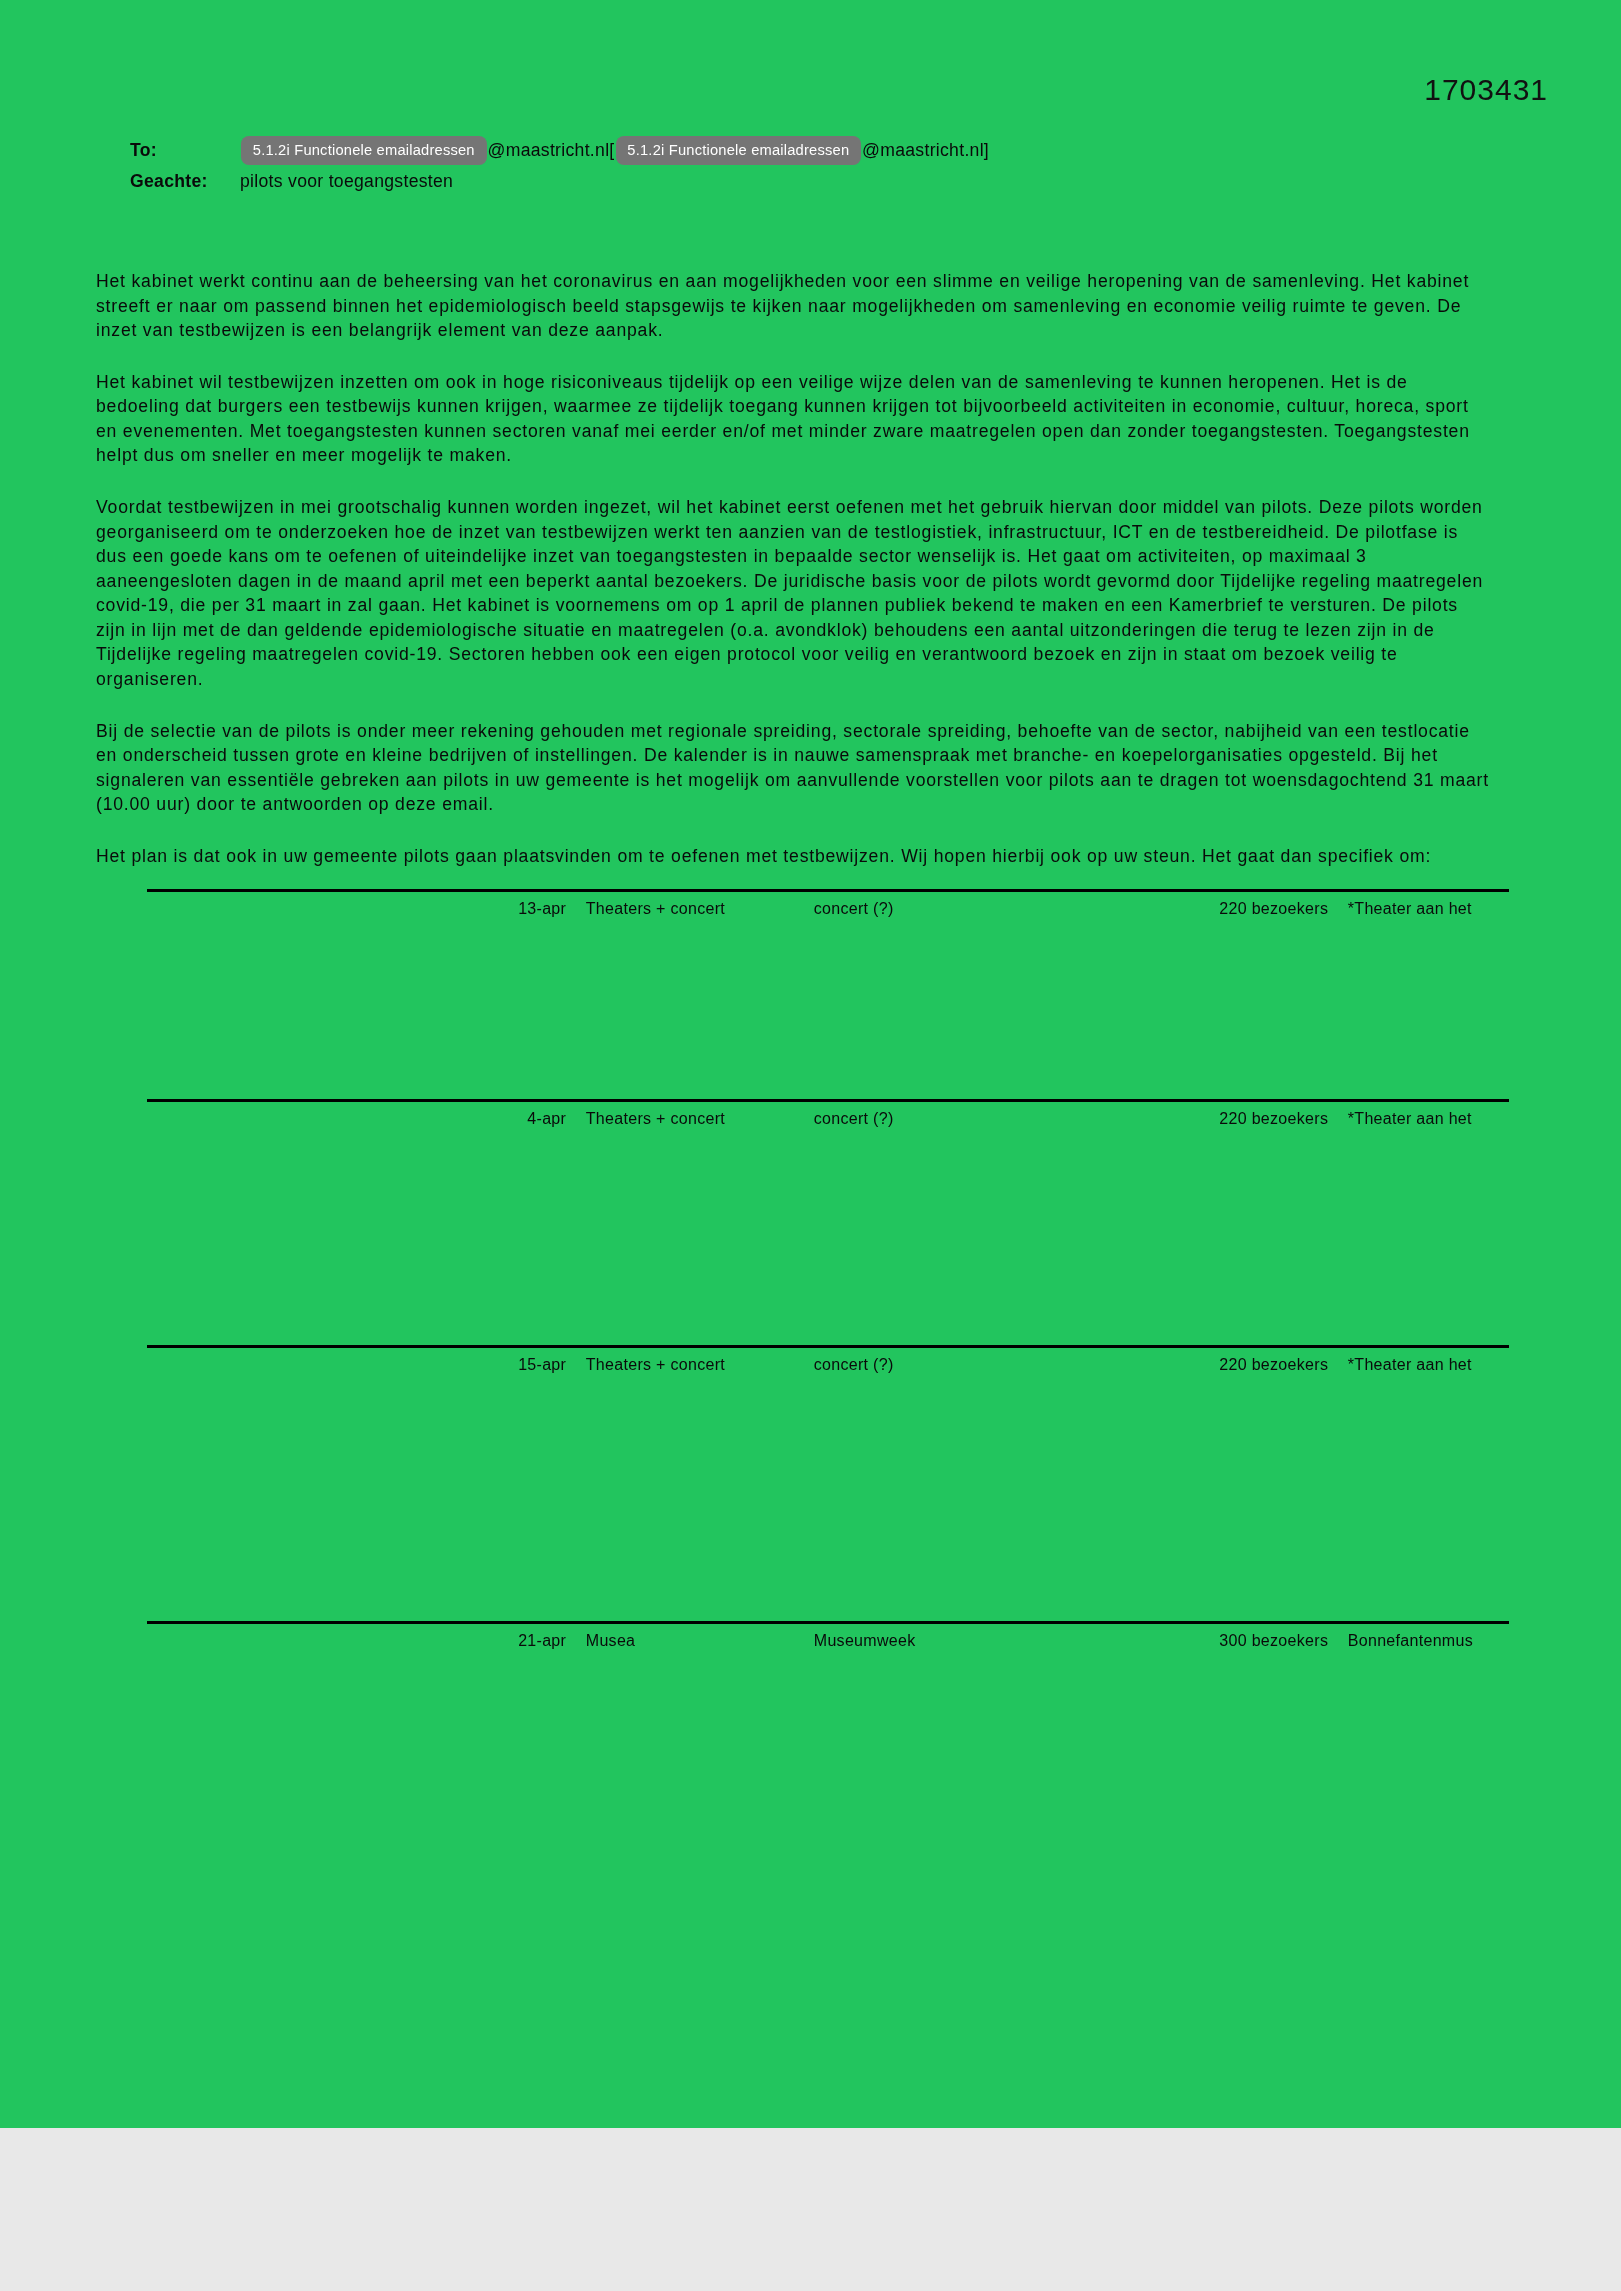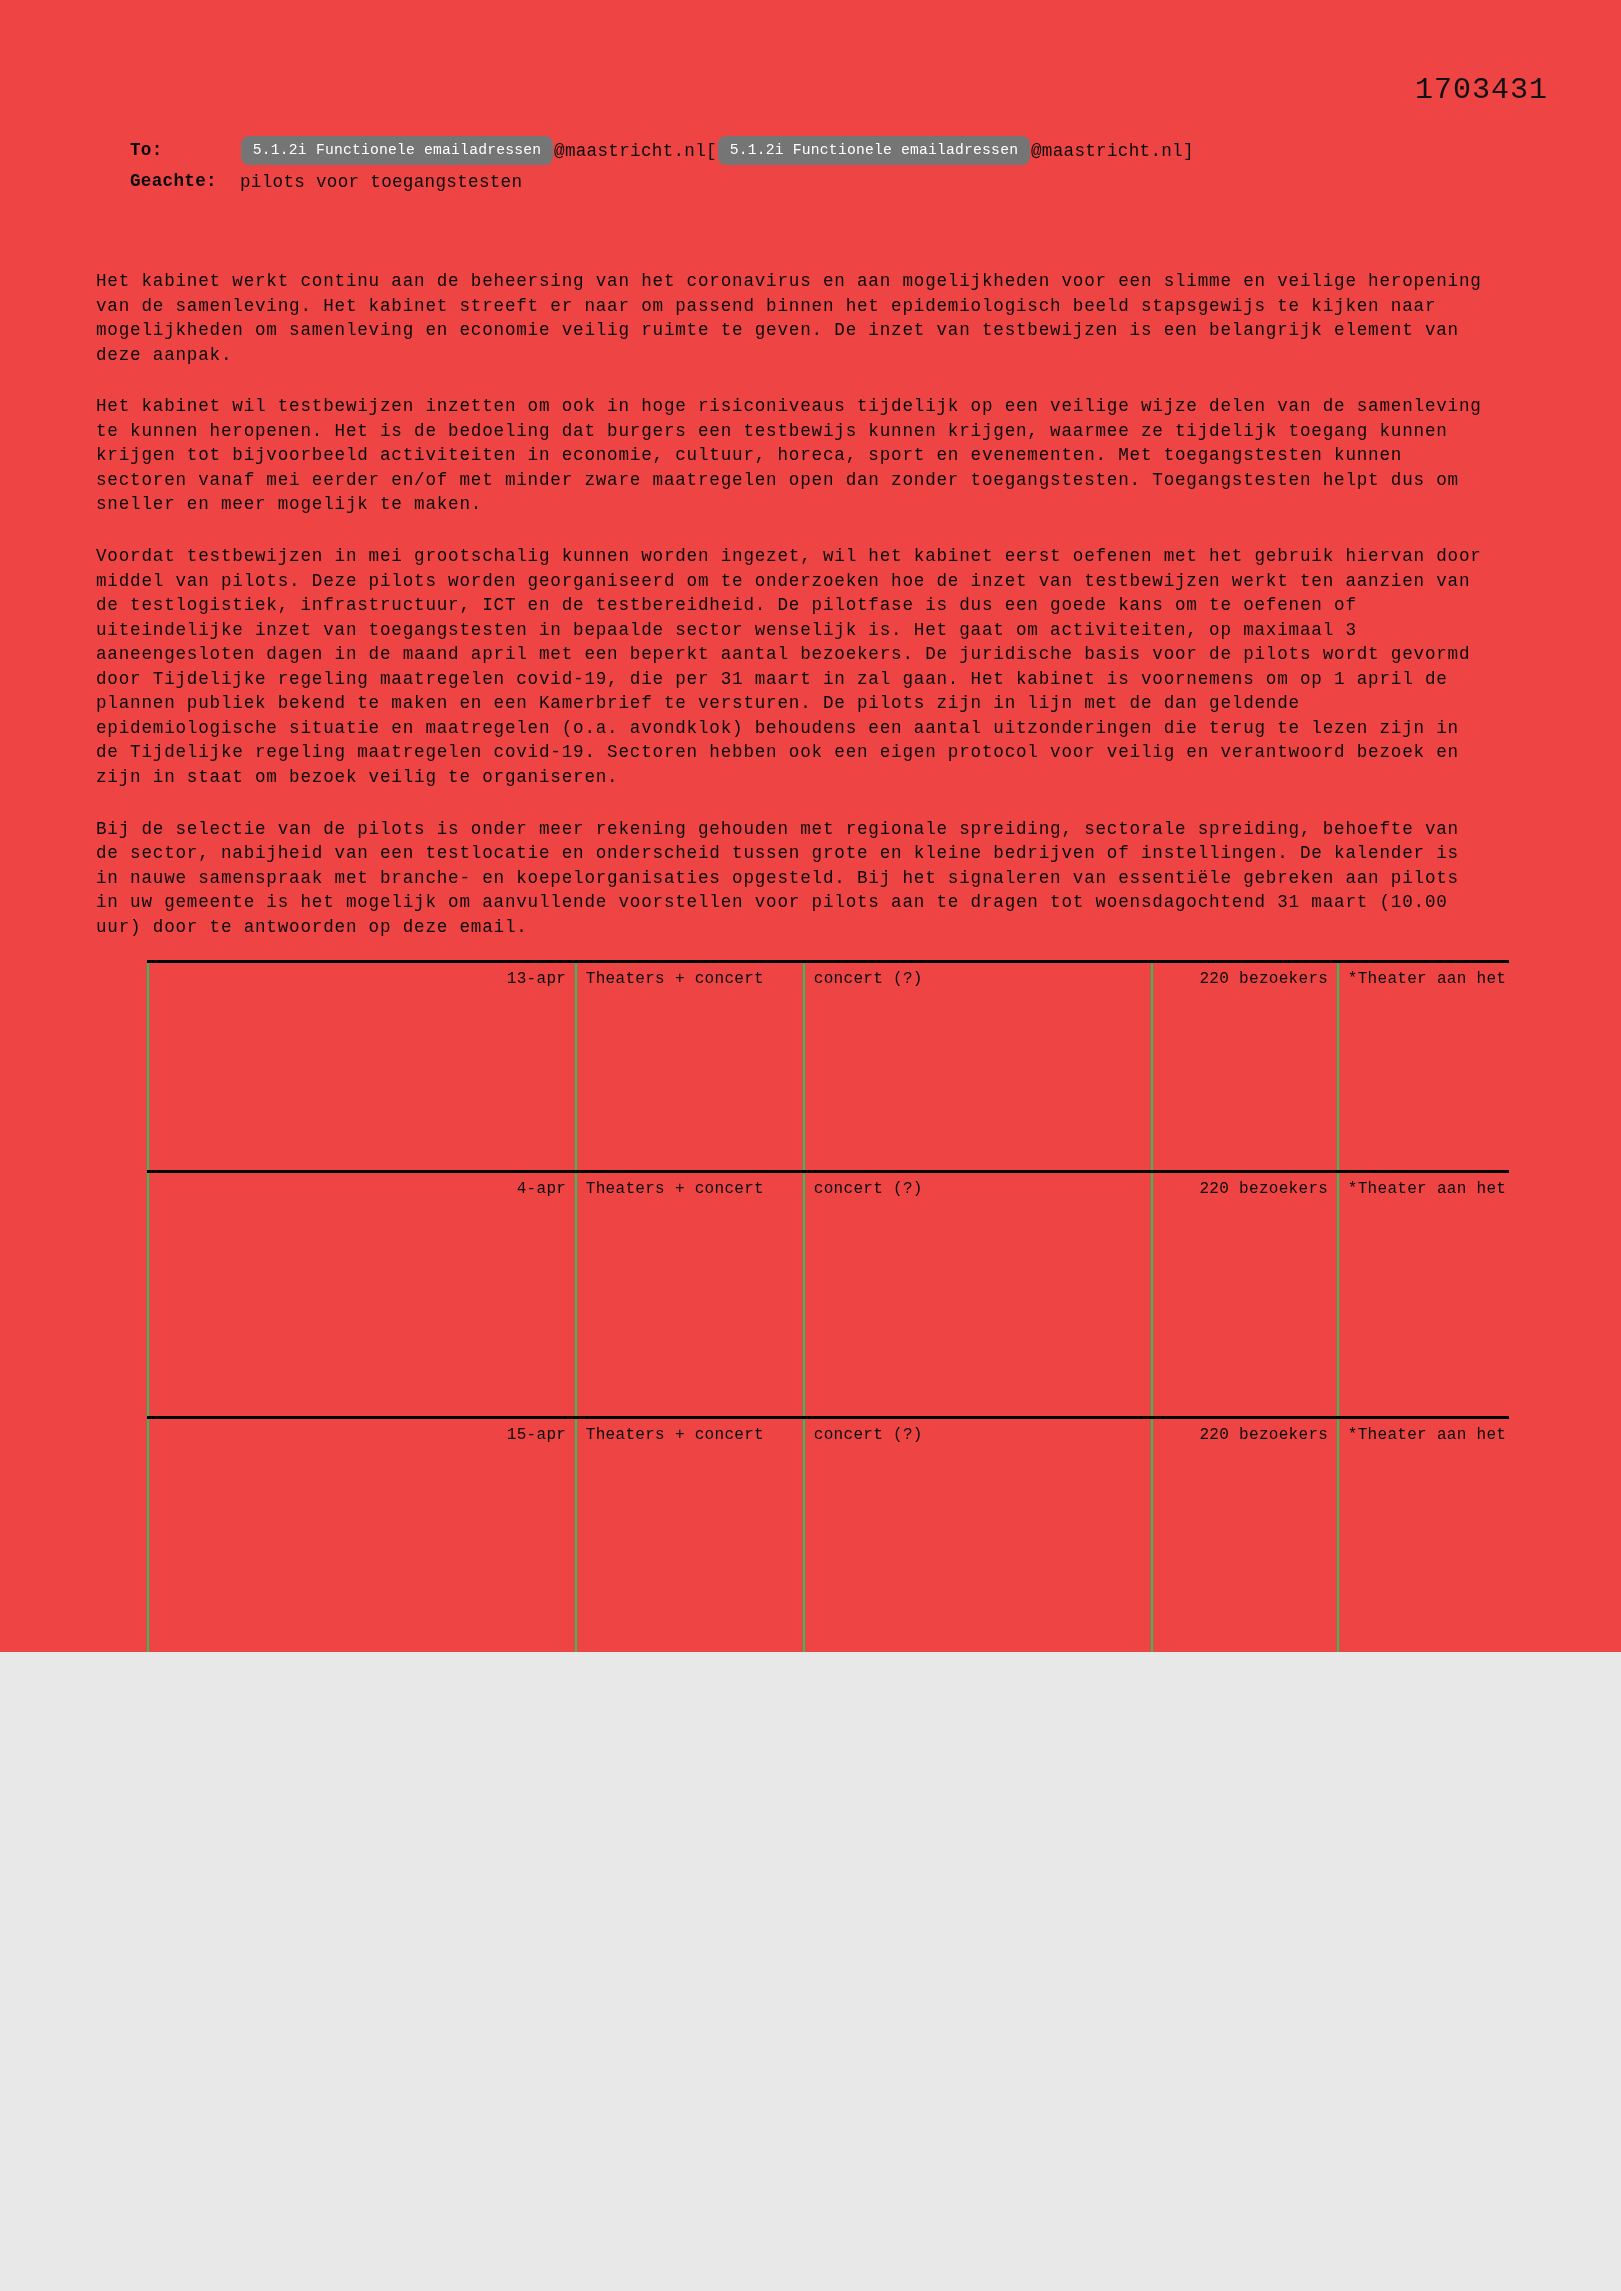--- a/index.html
+++ b/index.html
@@ -1,22 +1,22 @@
 <!DOCTYPE html>
 <html><head>
 <meta charset="utf-8">
 <style>
   * { margin: 0; padding: 0; box-sizing: border-box; }
   html, body { background: #e8e8e8; }
   .page {
     position: relative;
     width: 1621px;
-    height: 1652px;
-    background: #ef4444;
-    font-family: Liberation Mono, monospace;
+    height: 2128px;
+    background: #22c55e;
+    font-family: Liberation Sans, sans-serif;
     color: #0a0a0a;
     overflow: hidden;
   }
   .doc-number {
     position: absolute;
     top: 73px;
     right: 73px;
     font-size: 30px;
     letter-spacing: 1px;
     color: #111;
@@ -119,20 +119,21 @@
       <span class="hdr-label">Geachte:</span>
       <span class="hdr-value">pilots voor toegangstesten</span>
     </div>
   </div>
 
   <div class="letter">
     <p class="para para-first">Het kabinet werkt continu aan de beheersing van het coronavirus en aan mogelijkheden voor een slimme en veilige heropening van de samenleving. Het kabinet streeft er naar om passend binnen het epidemiologisch beeld stapsgewijs te kijken naar mogelijkheden om samenleving en economie veilig ruimte te geven. De inzet van testbewijzen is een belangrijk element van deze aanpak.</p>
     <p class="para">Het kabinet wil testbewijzen inzetten om ook in hoge risiconiveaus tijdelijk op een veilige wijze delen van de samenleving te kunnen heropenen. Het is de bedoeling dat burgers een testbewijs kunnen krijgen, waarmee ze tijdelijk toegang kunnen krijgen tot bijvoorbeeld activiteiten in economie, cultuur, horeca, sport en evenementen. Met toegangstesten kunnen sectoren vanaf mei eerder en/of met minder zware maatregelen open dan zonder toegangstesten. Toegangstesten helpt dus om sneller en meer mogelijk te maken.</p>
     <p class="para">Voordat testbewijzen in mei grootschalig kunnen worden ingezet, wil het kabinet eerst oefenen met het gebruik hiervan door middel van pilots. Deze pilots worden georganiseerd om te onderzoeken hoe de inzet van testbewijzen werkt ten aanzien van de testlogistiek, infrastructuur, ICT en de testbereidheid. De pilotfase is dus een goede kans om te oefenen of uiteindelijke inzet van toegangstesten in bepaalde sector wenselijk is. Het gaat om activiteiten, op maximaal 3 aaneengesloten dagen in de maand april met een beperkt aantal bezoekers. De juridische basis voor de pilots wordt gevormd door Tijdelijke regeling maatregelen covid-19, die per 31 maart in zal gaan. Het kabinet is voornemens om op 1 april de plannen publiek bekend te maken en een Kamerbrief te versturen. De pilots zijn in lijn met de dan geldende epidemiologische situatie en maatregelen (o.a. avondklok) behoudens een aantal uitzonderingen die terug te lezen zijn in de Tijdelijke regeling maatregelen covid-19. Sectoren hebben ook een eigen protocol voor veilig en verantwoord bezoek en zijn in staat om bezoek veilig te organiseren.</p>
     <p class="para">Bij de selectie van de pilots is onder meer rekening gehouden met regionale spreiding, sectorale spreiding, behoefte van de sector, nabijheid van een testlocatie en onderscheid tussen grote en kleine bedrijven of instellingen. De kalender is in nauwe samenspraak met branche- en koepelorganisaties opgesteld. Bij het signaleren van essentiële gebreken aan pilots in uw gemeente is het mogelijk om aanvullende voorstellen voor pilots aan te dragen tot woensdagochtend 31 maart (10.00 uur) door te antwoorden op deze email.</p>
+    <p class="para">Het plan is dat ook in uw gemeente pilots gaan plaatsvinden om te oefenen met testbewijzen. Wij hopen hierbij ook op uw steun. Het gaat dan specifiek om:</p>
 
     <div class="table-clip">
       <table class="pilot-table">
         <colgroup>
           <col style="width:428px">
           <col style="width:228px">
           <col style="width:348px">
           <col style="width:186px">
           <col style="width:573px">
         </colgroup>

